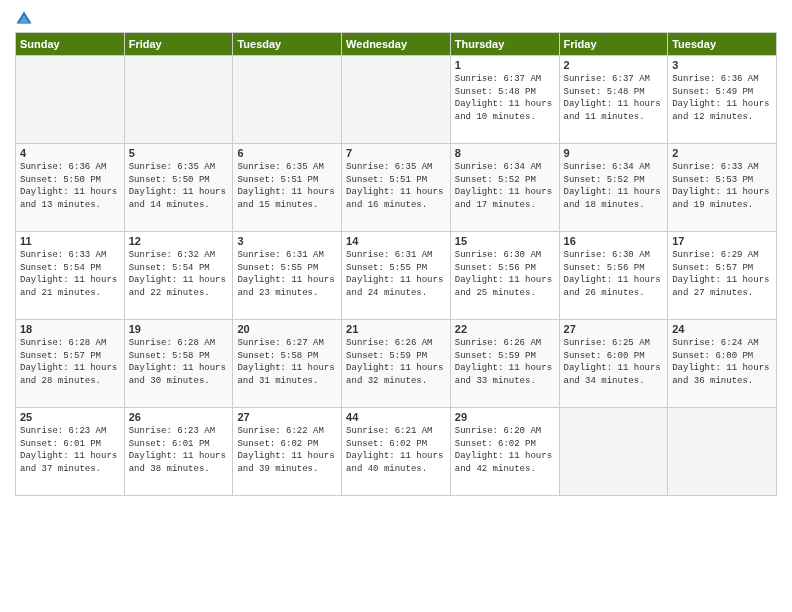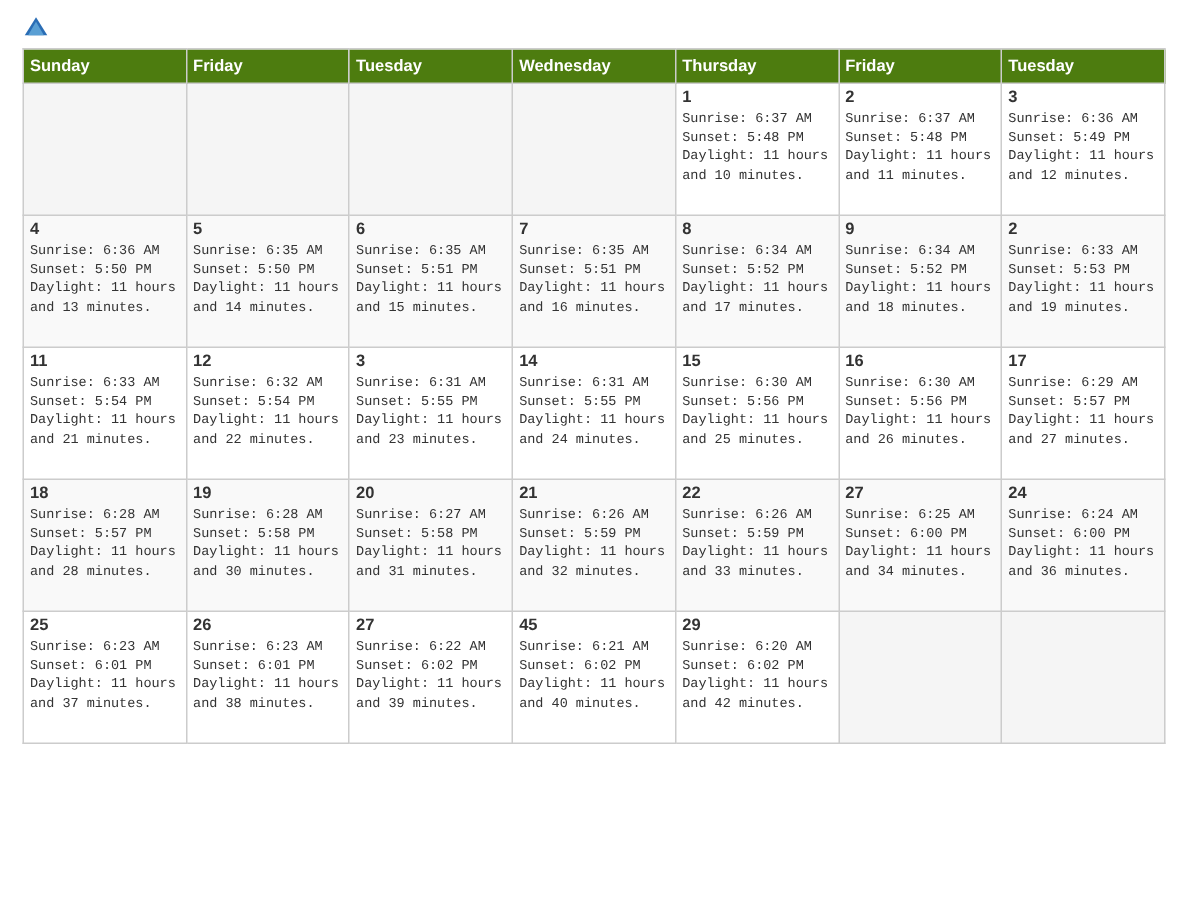--- a/index.html
+++ b/index.html
@@ -241,21 +241,21 @@
           </td>
           <td>
             <div class="day-num">26</div>
             <div class="day-info">Sunrise: 6:23 AM<br>Sunset: 6:01 PM<br>Daylight: 11 hours and 38 minutes.</div>
           </td>
           <td>
             <div class="day-num">27</div>
             <div class="day-info">Sunrise: 6:22 AM<br>Sunset: 6:02 PM<br>Daylight: 11 hours and 39 minutes.</div>
           </td>
           <td>
-            <div class="day-num">45</div>
+            <div class="day-num">44</div>
             <div class="day-info">Sunrise: 6:21 AM<br>Sunset: 6:02 PM<br>Daylight: 11 hours and 40 minutes.</div>
           </td>
           <td>
             <div class="day-num">29</div>
             <div class="day-info">Sunrise: 6:20 AM<br>Sunset: 6:02 PM<br>Daylight: 11 hours and 42 minutes.</div>
           </td>
           <td class="empty-cell"></td>
           <td class="empty-cell"></td>
         </tr>
       </tbody>

